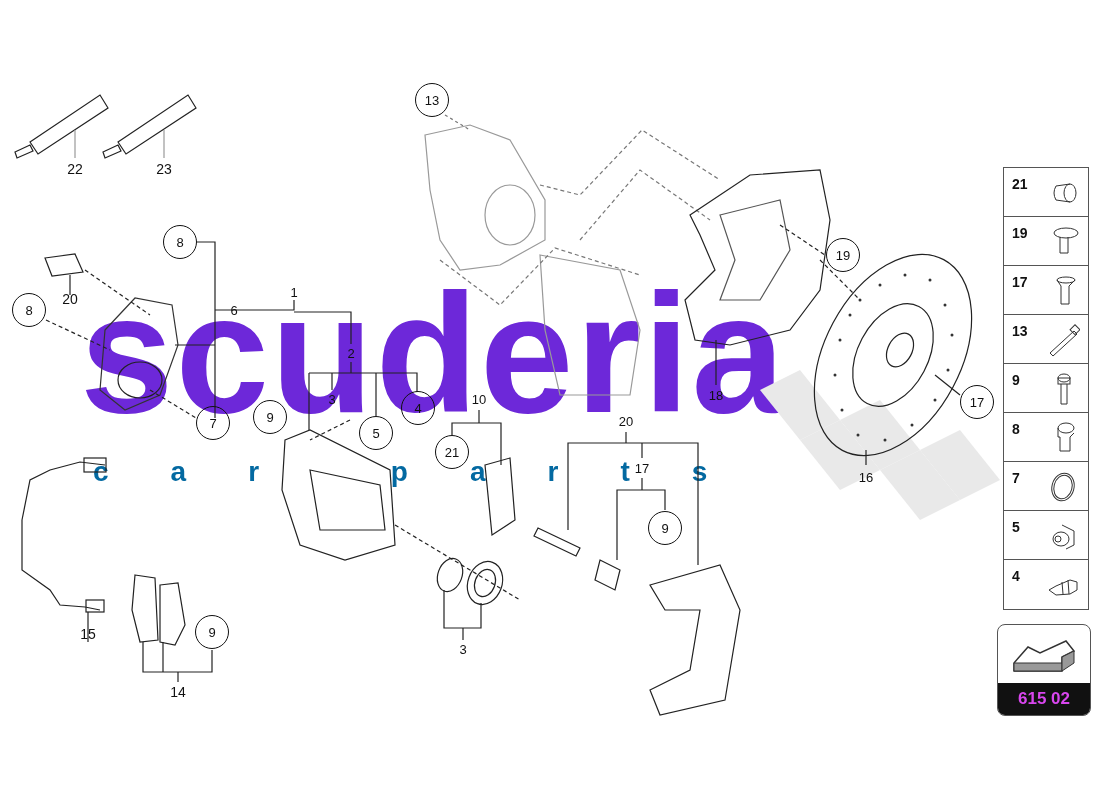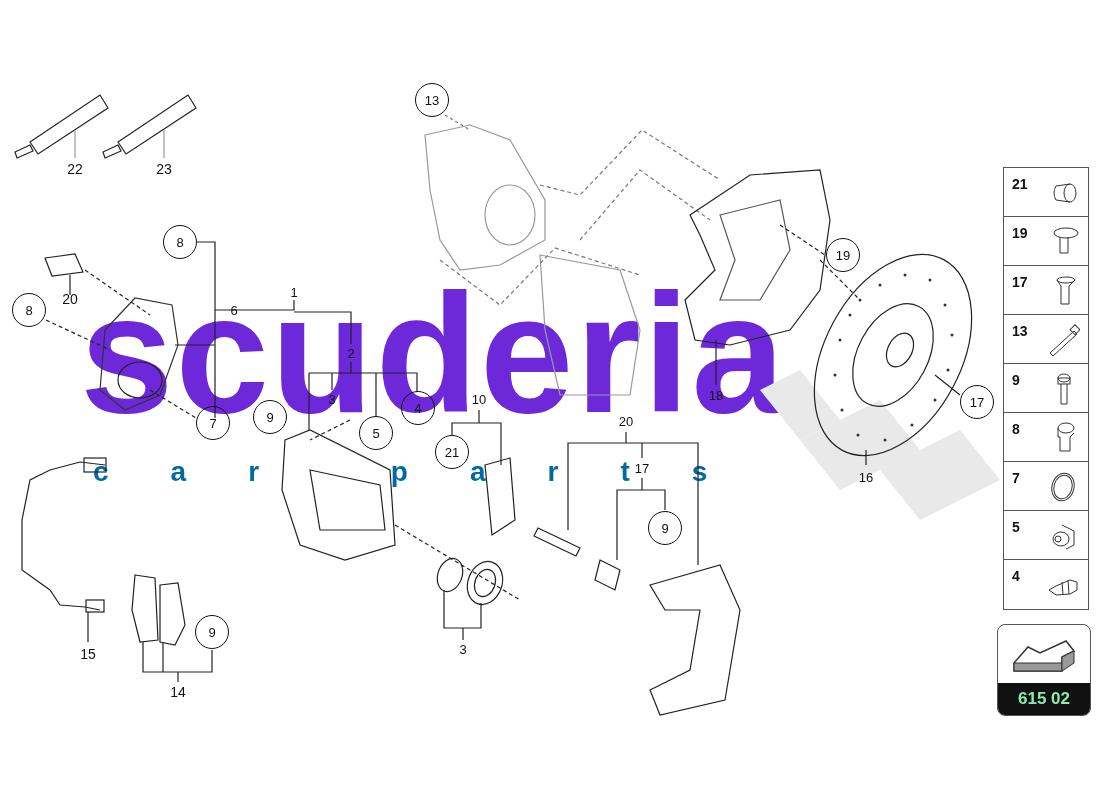--- a/index.html
+++ b/index.html
@@ -11,21 +11,21 @@
   .callout{position:absolute;width:34px;height:34px;border:1.4px solid #111;border-radius:50%;background:transparent;display:flex;align-items:center;justify-content:center;font-size:13px;box-sizing:border-box;}
   .lbl{position:absolute;font-size:13px;line-height:1;transform:translate(-50%,-50%);}
   .lbl.bold{font-weight:normal;font-size:14px;}
   .legend{position:absolute;left:1003px;top:167px;width:84px;border:1px solid #555;background:#fff;}
   .legend-row{height:49px;border-bottom:1px solid #555;position:relative;box-sizing:border-box;}
   .legend-row:last-child{border-bottom:none;}
   .legend-num{position:absolute;left:8px;top:8px;font-size:14px;font-weight:bold;}
   .legend-icon{position:absolute;right:8px;top:8px;width:34px;height:34px;}
   .badge{position:absolute;left:997px;top:624px;width:92px;height:90px;border:1px solid #555;border-radius:8px;overflow:hidden;background:#fff;}
   .badge-icon{position:absolute;left:10px;top:8px;width:72px;height:46px;}
-  .badge-code{position:absolute;left:0;bottom:0;width:100%;height:32px;background:#111;color:#86efac;font-weight:bold;font-size:17px;display:flex;align-items:center;justify-content:center;}
+  .badge-code{position:absolute;left:0;bottom:0;width:100%;height:32px;background:#111;color:#d946ef;font-weight:bold;font-size:17px;display:flex;align-items:center;justify-content:center;}
 </style>
 </head>
 <body>
 
 <div class="wm wm-main">scuderia</div>
 <div class="wm wm-sub">car parts</div>
 
 <svg class="diagram" width="1100" height="800" fill="none" stroke="#222" stroke-width="1.2">
 
   <g fill="#e9e9e9" stroke="none">
@@ -163,21 +163,21 @@
     <div class="lbl" style="left: 294px; top: 292px;">1</div>
     <div class="lbl" style="left: 234px; top: 310px;">6</div>
     <div class="lbl" style="left: 351px; top: 353px;">2</div>
     <div class="lbl" style="left: 332px; top: 399px;">3</div>
     <div class="lbl" style="left: 479px; top: 399px;">10</div>
     <div class="lbl" style="left: 716px; top: 395px;">18</div>
     <div class="lbl" style="left: 626px; top: 421px;">20</div>
     <div class="lbl" style="left: 642px; top: 468px;">17</div>
     <div class="lbl" style="left: 866px; top: 477px;">16</div>
     <div class="lbl" style="left: 463px; top: 649px;">3</div>
-    <div class="lbl bold" style="left: 88px; top: 654px; text-align: center;">15</div>
+    <div class="lbl bold" style="left: 88px; top: 634px; text-align: center;">15</div>
     <div class="lbl bold" style="left: 178px; top: 692px;">14</div>
   </div>
 
 <div class="legend">
   <div class="legend-row">
     <span class="legend-num">21</span>
     <svg class="legend-icon" viewBox="0 0 34 34" fill="none" stroke="#333">
         <ellipse cx="24" cy="17" rx="6" ry="9"></ellipse>
         <path d="M24,8 L10,10 Q6,17 10,24 L24,26"></path>
       </svg>

